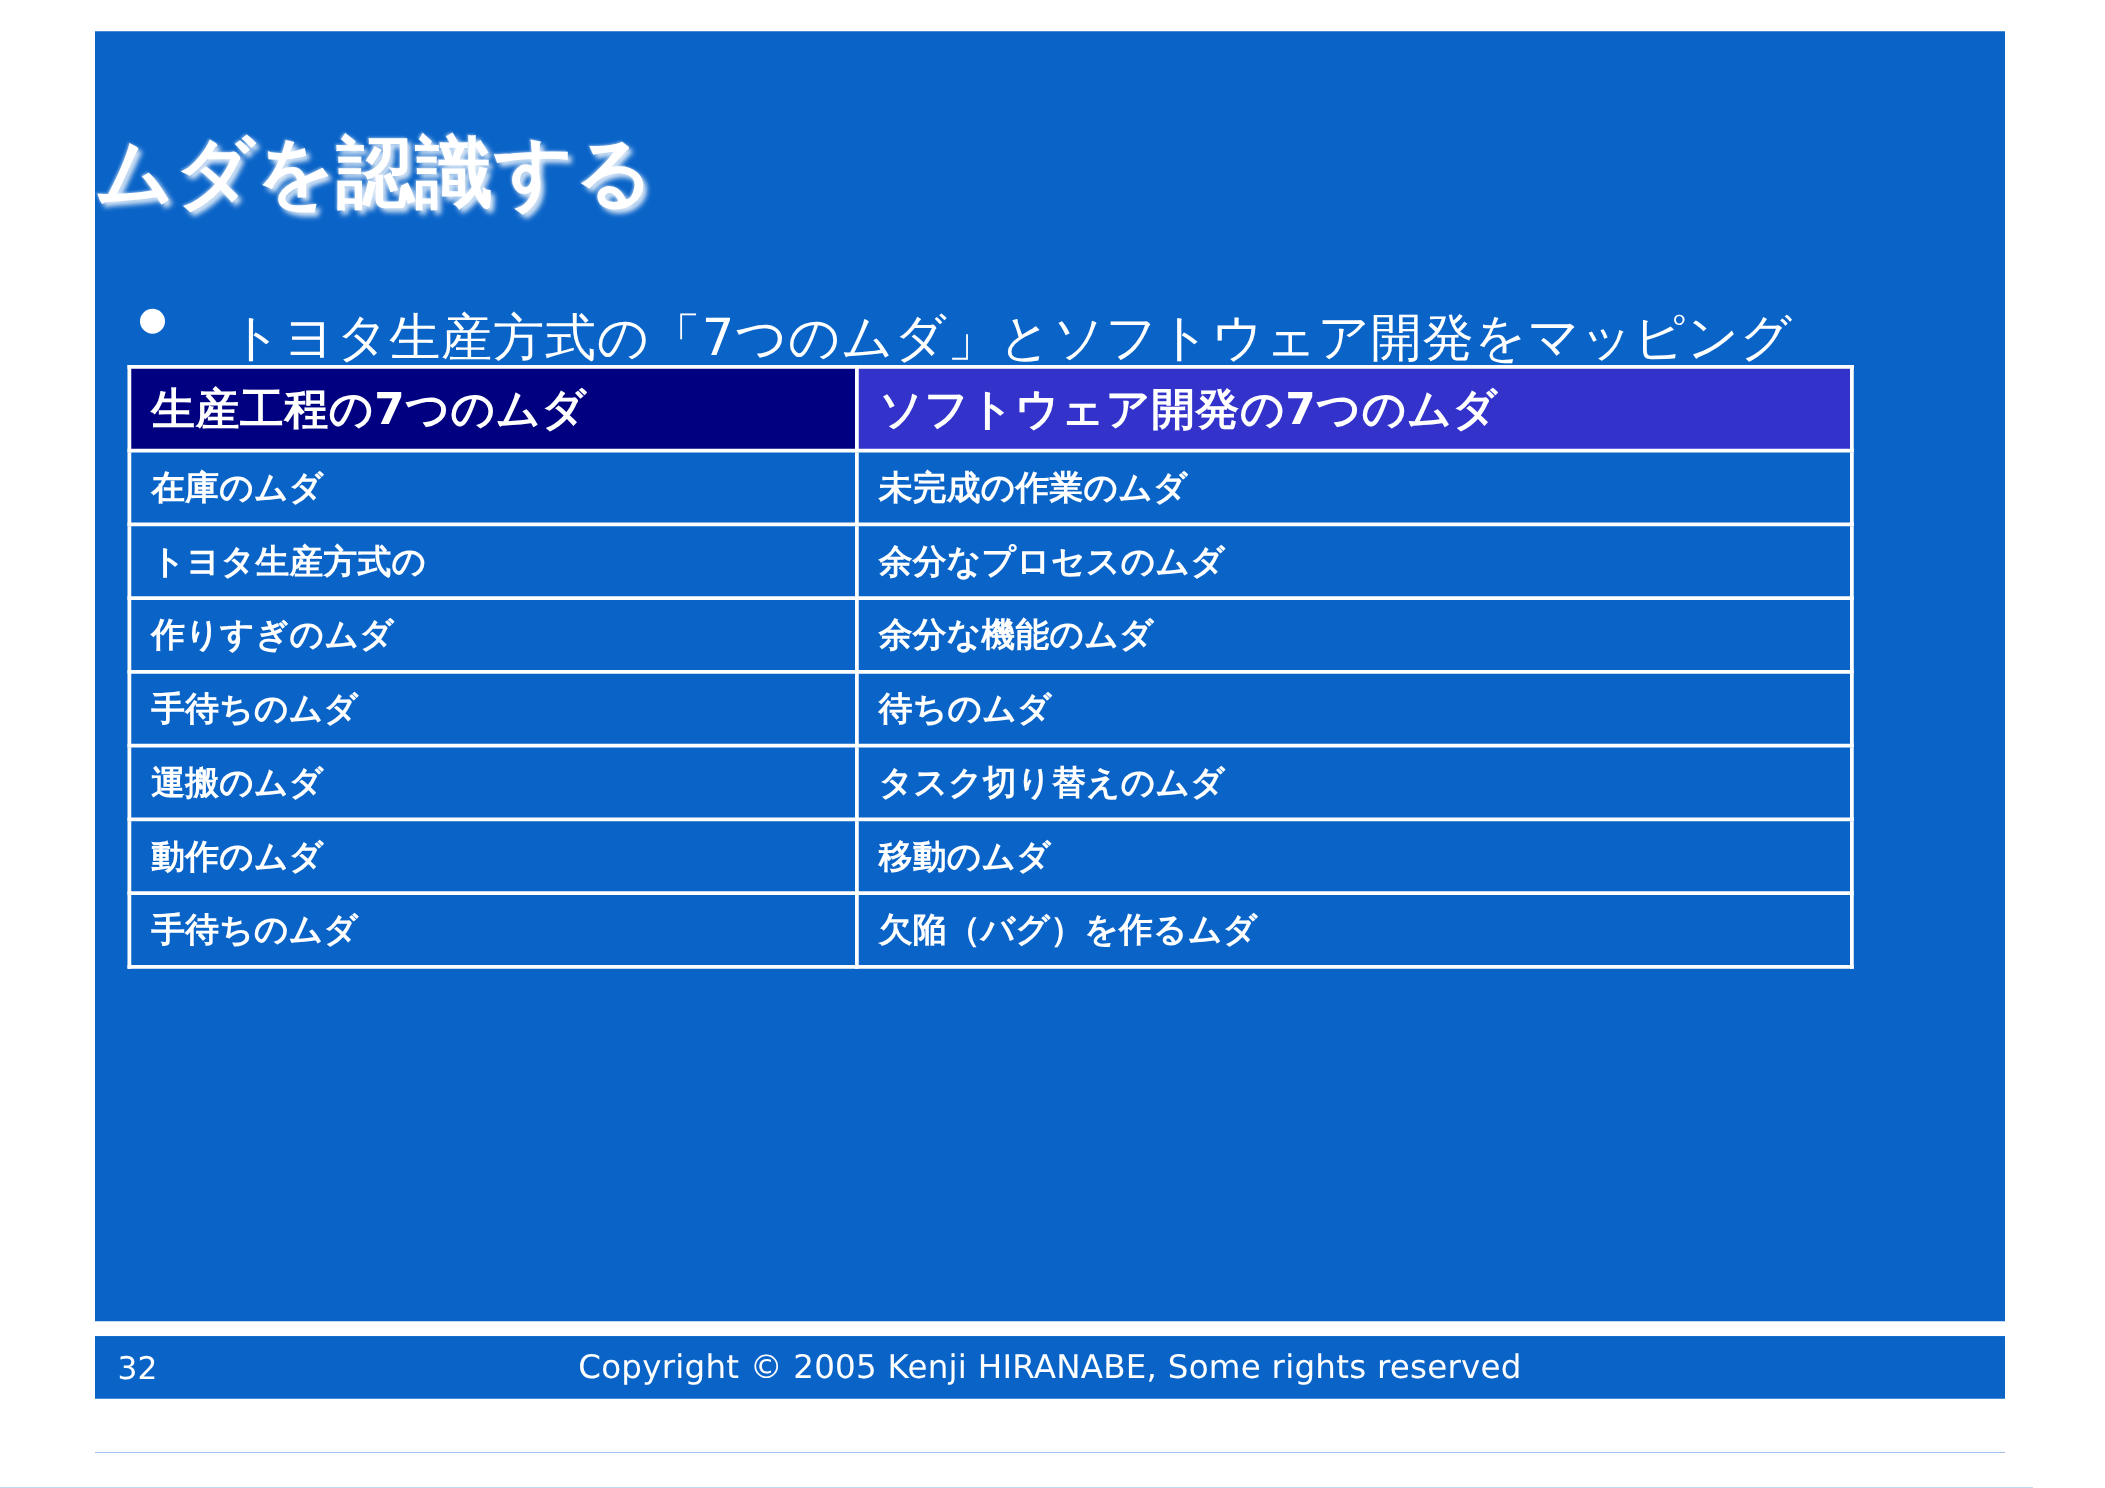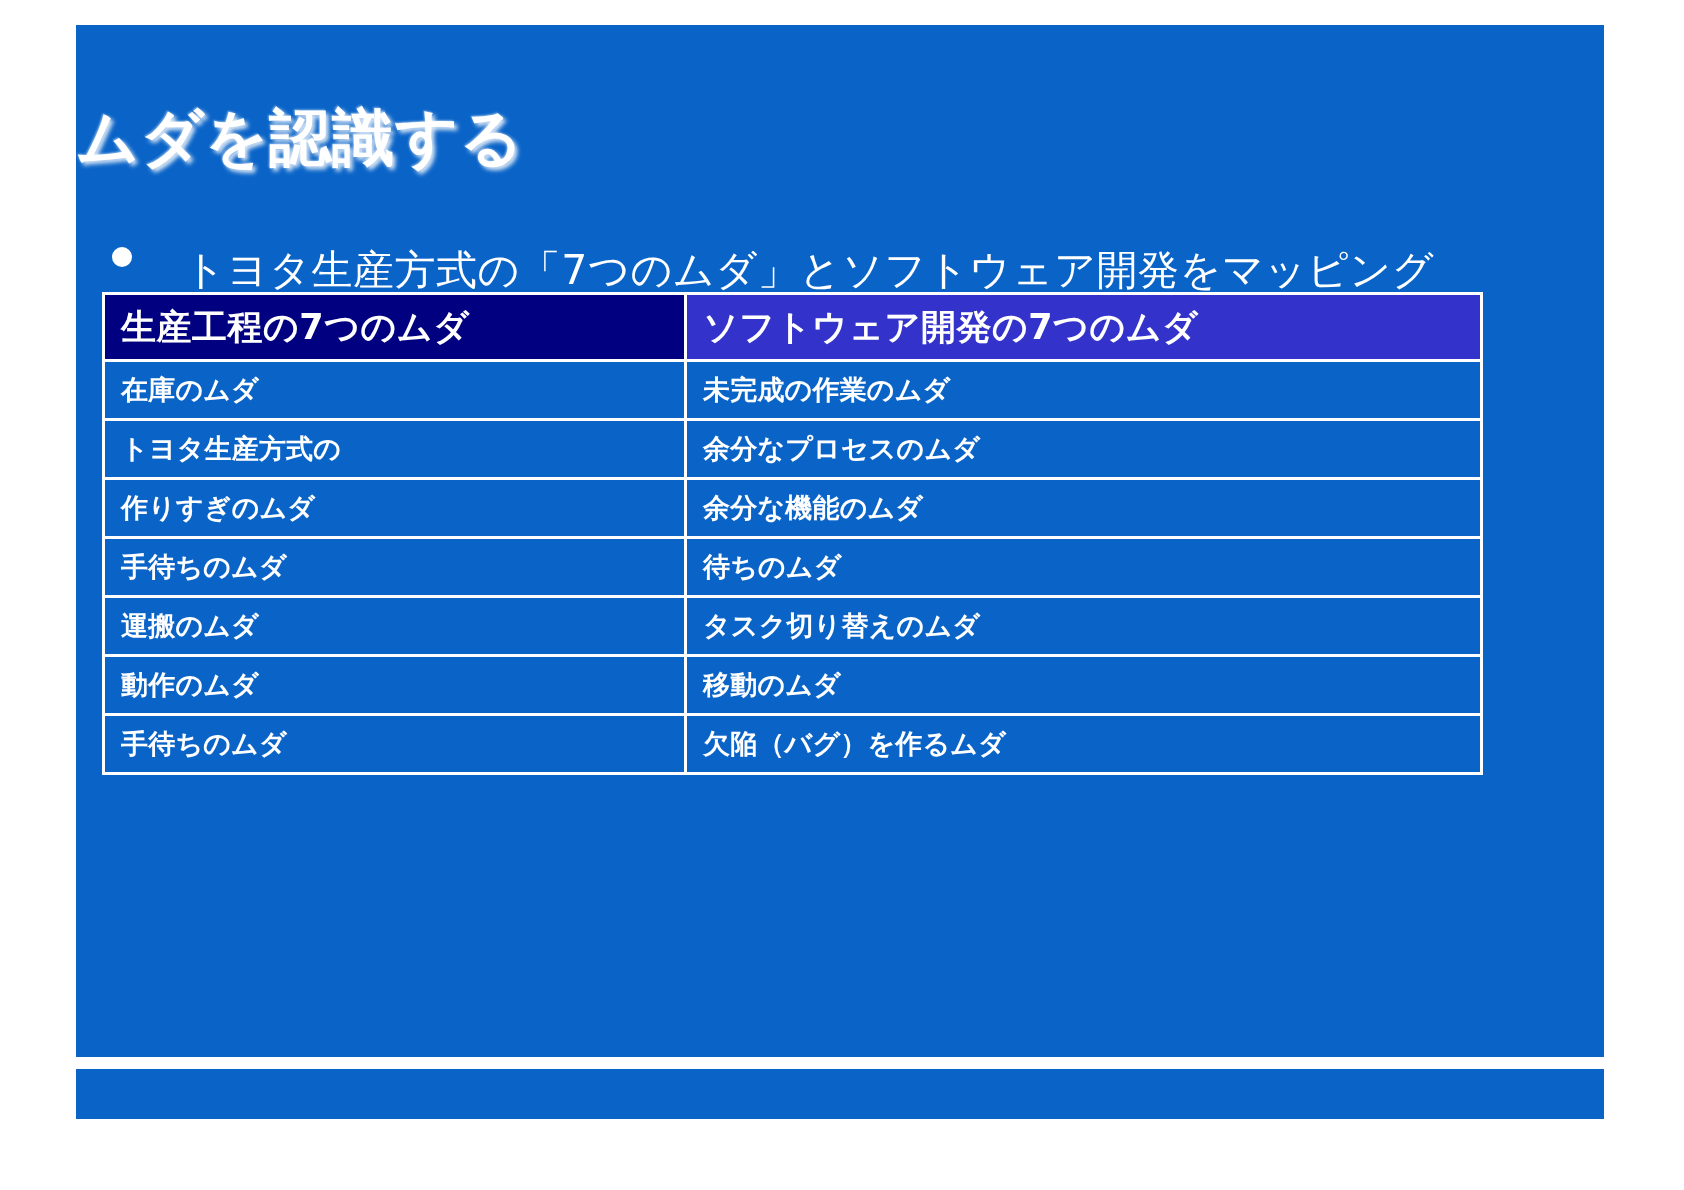--- a/index.html
+++ b/index.html
@@ -241,16 +241,20 @@
       <tr>
         <td>手待ちのムダ</td>
         <td>欠陥（バグ）を作るムダ</td>
       </tr>
     </tbody>
   </table>
 
   <div id="footer-gap"></div>
 
 
+  <div id="footer">
+    <div id="page-number">32</div>
+    <div id="copyright">Copyright © 2005 Kenji HIRANABE,  Some rights reserved</div>
+  </div>
 
   <div id="bottom-gap"></div>
 
 </div>
 
 </body></html>

